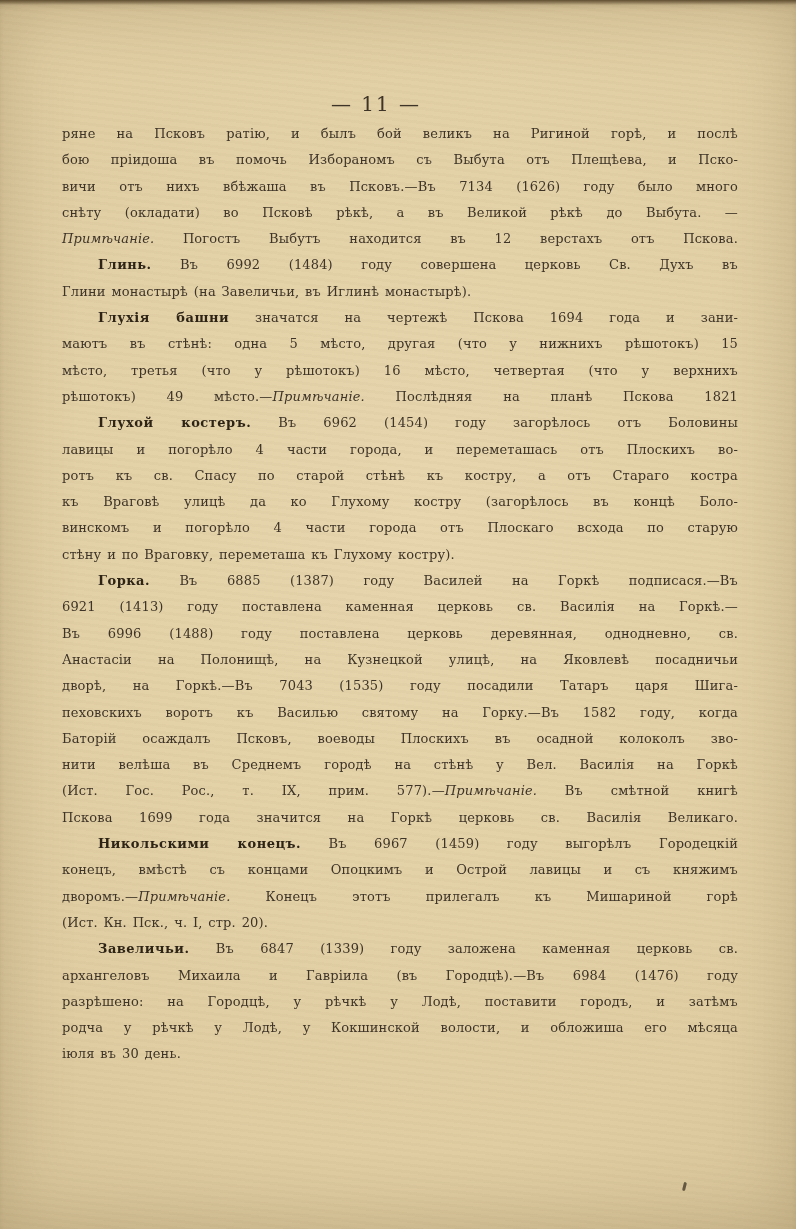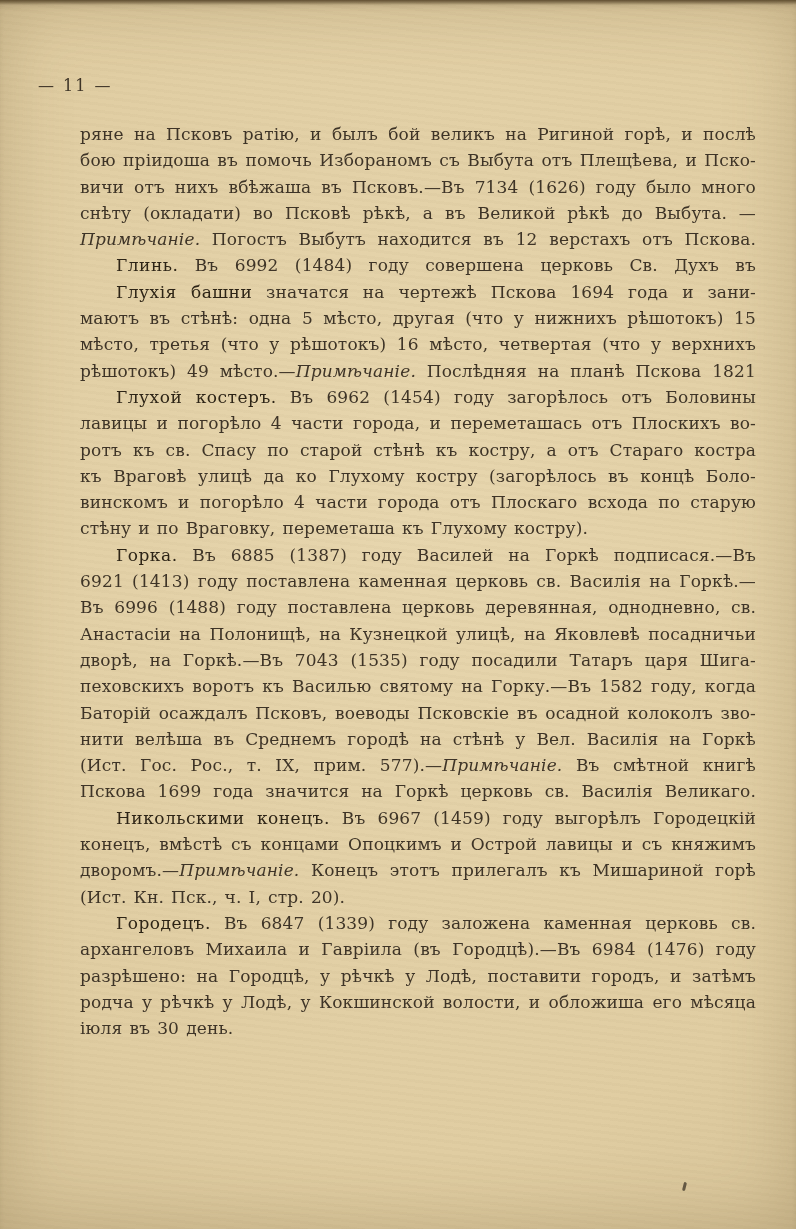--- a/index.html
+++ b/index.html
@@ -15,46 +15,46 @@
     position:relative;
     font-family:"DejaVu Serif", serif;
     background:
       linear-gradient(180deg, rgba(92,76,48,.9) 0px, rgba(92,76,48,0) 5px),
       repeating-linear-gradient(7deg, rgba(120,100,60,.03) 0 3px, rgba(0,0,0,0) 3px 7px),
       radial-gradient(ellipse 120% 95% at 52% 42%, var(--paper-light) 0%, var(--paper) 55%, var(--paper-edge) 100%);
     box-shadow: inset 0 0 70px rgba(115,92,55,.28), inset 0 8px 10px -6px rgba(70,55,30,.45);
   }
   .page-number{
     position:absolute;
-    top:76px; left:62px; width:676px;
-    text-align:left;
+    top:92px; left:62px; width:676px;
+    text-align:center;
     transform:translateX(-24px);
-    font-size:16px;
+    font-size:20px;
     letter-spacing:2px;
     color:var(--ink);
   }
   #text-block{
     position:absolute;
-    top:121px; left:80px; width:676px;
+    top:121px; left:62px; width:676px;
     color:var(--ink);
-    font-size:17px;
+    font-size:13px;
     line-height:26.3px;
     word-spacing:1.5px;
     letter-spacing:.15px;
   }
   .line{
     text-align:justify;
     text-align-last:justify;
     white-space:normal;
     height:26.3px;
     overflow:visible;
   }
   .line.nj{ text-align-last:left; }
   .line.ind{ text-indent:36px; }
-  .b{ font-weight:normal; color:var(--ink-bold); letter-spacing:.5px; }
+  .b{ font-weight:bold; color:var(--ink-bold); letter-spacing:.5px; }
   .i{ font-style:italic; }
   .speck{
     position:absolute;
     left:683px; top:1182px;
     width:3px; height:9px;
     background:var(--ink);
     border-radius:2px;
     transform:rotate(14deg);
     opacity:.75;
   }
@@ -64,44 +64,45 @@
 
 <div class="page-number">— 11 —</div>
 
 <div id="text-block">
     <div class="line"><span class="n">ряне на Псковъ ратію, и былъ бой великъ на Ригиной горѣ, и послѣ</span></div>
     <div class="line"><span class="n">бою пріидоша въ помочь Избораномъ съ Выбута отъ Плещѣева, и Пско-</span></div>
     <div class="line"><span class="n">вичи отъ нихъ вбѣжаша въ Псковъ.—Въ 7134 (1626) году было много</span></div>
     <div class="line"><span class="n">снѣту (окладати) во Псковѣ рѣкѣ, а въ Великой рѣкѣ до Выбута. —</span></div>
     <div class="line"><span class="i">Примѣчаніе.</span><span class="n"> Погостъ Выбутъ находится въ 12 верстахъ отъ Пскова.</span></div>
     <div class="line ind"><span class="b">Глинь.</span><span class="n"> Въ 6992 (1484) году совершена церковь Св. Духъ въ</span></div>
+    <div class="line nj"><span class="n">Глини монастырѣ (на Завеличьи, въ Иглинѣ монастырѣ).</span></div>
     <div class="line ind"><span class="b">Глухія башни</span><span class="n"> значатся на чертежѣ Пскова 1694 года и зани-</span></div>
     <div class="line"><span class="n">маютъ въ стѣнѣ: одна 5 мѣсто, другая (что у нижнихъ рѣшотокъ) 15</span></div>
     <div class="line"><span class="n">мѣсто, третья (что у рѣшотокъ) 16 мѣсто, четвертая (что у верхнихъ</span></div>
     <div class="line"><span class="n">рѣшотокъ) 49 мѣсто.—</span><span class="i">Примѣчаніе.</span><span class="n"> Послѣдняя на планѣ Пскова 1821</span></div>
     <div class="line ind"><span class="b">Глухой костеръ.</span><span class="n"> Въ 6962 (1454) году загорѣлось отъ Боловины</span></div>
     <div class="line"><span class="n">лавицы и погорѣло 4 части города, и переметашась отъ Плоскихъ во-</span></div>
     <div class="line"><span class="n">ротъ къ св. Спасу по старой стѣнѣ къ костру, а отъ Стараго костра</span></div>
     <div class="line"><span class="n">къ Враговѣ улицѣ да ко Глухому костру (загорѣлось въ концѣ Боло-</span></div>
     <div class="line"><span class="n">винскомъ и погорѣло 4 части города отъ Плоскаго всхода по старую</span></div>
     <div class="line nj"><span class="n">стѣну и по Враговку, переметаша къ Глухому костру).</span></div>
     <div class="line ind"><span class="b">Горка.</span><span class="n"> Въ 6885 (1387) году Василей на Горкѣ подписася.—Въ</span></div>
     <div class="line"><span class="n">6921 (1413) году поставлена каменная церковь св. Василія на Горкѣ.—</span></div>
     <div class="line"><span class="n">Въ 6996 (1488) году поставлена церковь деревянная, однодневно, св.</span></div>
     <div class="line"><span class="n">Анастасіи на Полонищѣ, на Кузнецкой улицѣ, на Яковлевѣ посадничьи</span></div>
     <div class="line"><span class="n">дворѣ, на Горкѣ.—Въ 7043 (1535) году посадили Татаръ царя Шига-</span></div>
     <div class="line"><span class="n">пеховскихъ воротъ къ Василью святому на Горку.—Въ 1582 году, когда</span></div>
-    <div class="line"><span class="n">Баторій осаждалъ Псковъ, воеводы Псковскіе въ осадной колоколъ зво-</span></div>
+    <div class="line"><span class="n">Баторій осаждалъ Псковъ, воеводы Плоскихъ въ осадной колоколъ зво-</span></div>
     <div class="line"><span class="n">нити велѣша въ Среднемъ городѣ на стѣнѣ у Вел. Василія на Горкѣ</span></div>
     <div class="line"><span class="n">(Ист. Гос. Рос., т. IX, прим. 577).—</span><span class="i">Примѣчаніе.</span><span class="n"> Въ смѣтной книгѣ</span></div>
     <div class="line"><span class="n">Пскова 1699 года значится на Горкѣ церковь св. Василія Великаго.</span></div>
     <div class="line ind"><span class="b">Никольскими конецъ.</span><span class="n"> Въ 6967 (1459) году выгорѣлъ Городецкій</span></div>
     <div class="line"><span class="n">конецъ, вмѣстѣ съ концами Опоцкимъ и Острой лавицы и съ княжимъ</span></div>
     <div class="line"><span class="n">дворомъ.—</span><span class="i">Примѣчаніе.</span><span class="n"> Конецъ этотъ прилегалъ къ Мишариной горѣ</span></div>
     <div class="line nj"><span class="n">(Ист. Кн. Пск., ч. I, стр. 20).</span></div>
-    <div class="line ind"><span class="b">Городецъ.</span><span class="n"> Въ 6847 (1339) году заложена каменная церковь св.</span></div>
+    <div class="line ind"><span class="b">Завеличьи.</span><span class="n"> Въ 6847 (1339) году заложена каменная церковь св.</span></div>
     <div class="line"><span class="n">архангеловъ Михаила и Гавріила (въ Городцѣ).—Въ 6984 (1476) году</span></div>
     <div class="line"><span class="n">разрѣшено: на Городцѣ, у рѣчкѣ у Лодѣ, поставити городъ, и затѣмъ</span></div>
     <div class="line"><span class="n">родча у рѣчкѣ у Лодѣ, у Кокшинской волости, и обложиша его мѣсяца</span></div>
     <div class="line nj"><span class="n">іюля въ 30 день.</span></div>
   </div>
 
 <div class="speck"></div>
 
 </body></html>

